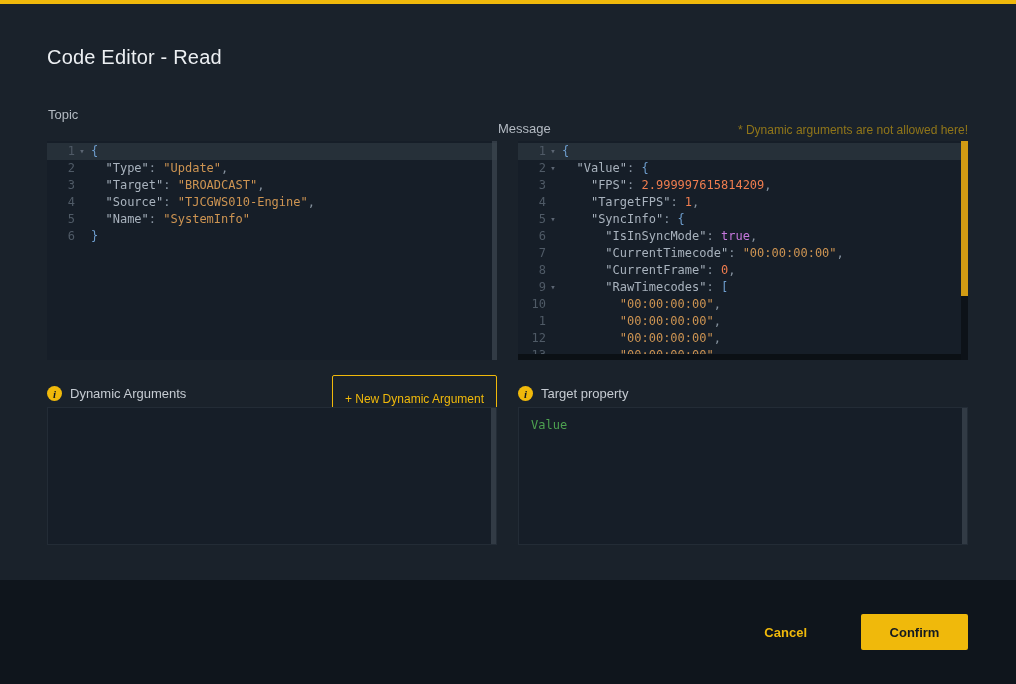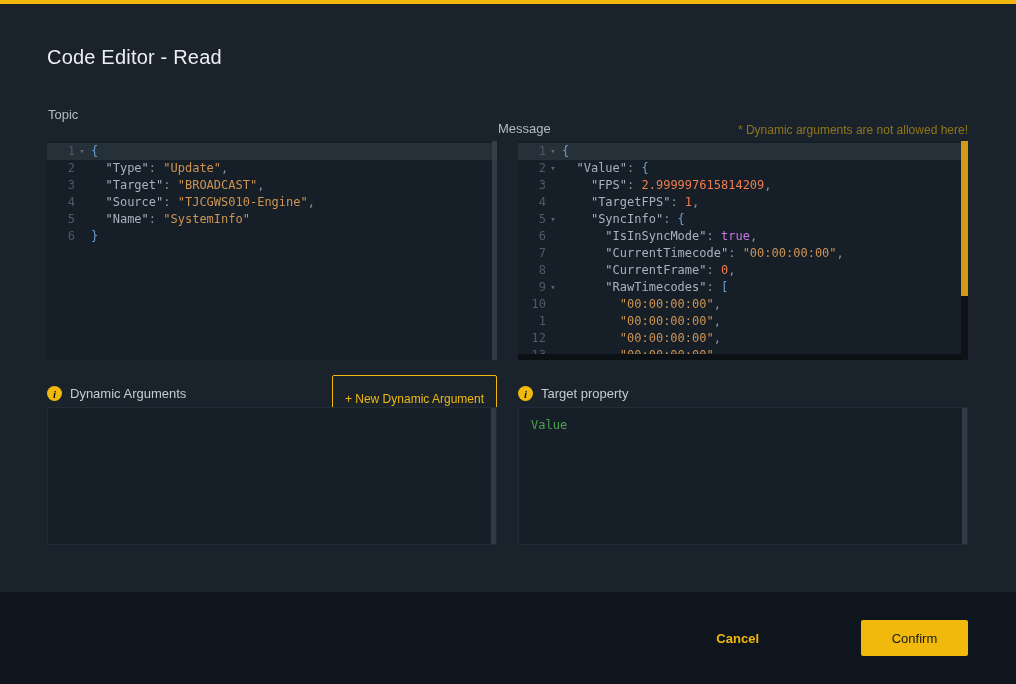--- a/index.html
+++ b/index.html
@@ -100,35 +100,35 @@
   }
   .dyn-panel { left:47px; top:407px; }
   .ret-panel {
     left:518px; top:407px; padding:10px 12px;
     font-family:"DejaVu Sans Mono", monospace; font-size:12px;
   }
   .ret-value { color:#4da150; }
 
   
   .footer {
-    position:absolute; left:0; bottom:0; width:100%; height:92px;
+    position:absolute; left:0; bottom:0; width:100%; height:104px;
     background:#0f151c;
     display:flex; align-items:center; justify-content:flex-end;
     gap:54px; padding-right:48px;
   }
   .cancel {
     background:none; border:none;
     color:#f0b90b; font-weight:bold; font-size:13px;
     font-family:"Liberation Sans", sans-serif; cursor:pointer;
   }
   .confirm {
     width:107px; height:36px;
     background:#f0b90b; border:none; border-radius:2px;
-    color:#141a21; font-weight:normal; font-size:13px;
-    font-family:"Liberation Sans", sans-serif; cursor:pointer;margin-left:48px;
+    color:#141a21; font-weight:bold; font-size:13px;
+    font-family:"Liberation Sans", sans-serif; cursor:pointer;
   }
 </style>
 </head>
 <body>
 
 <div class="app">
 
   <div class="topbar"></div>
 
   <h1 class="title">Code Editor - Read</h1>

